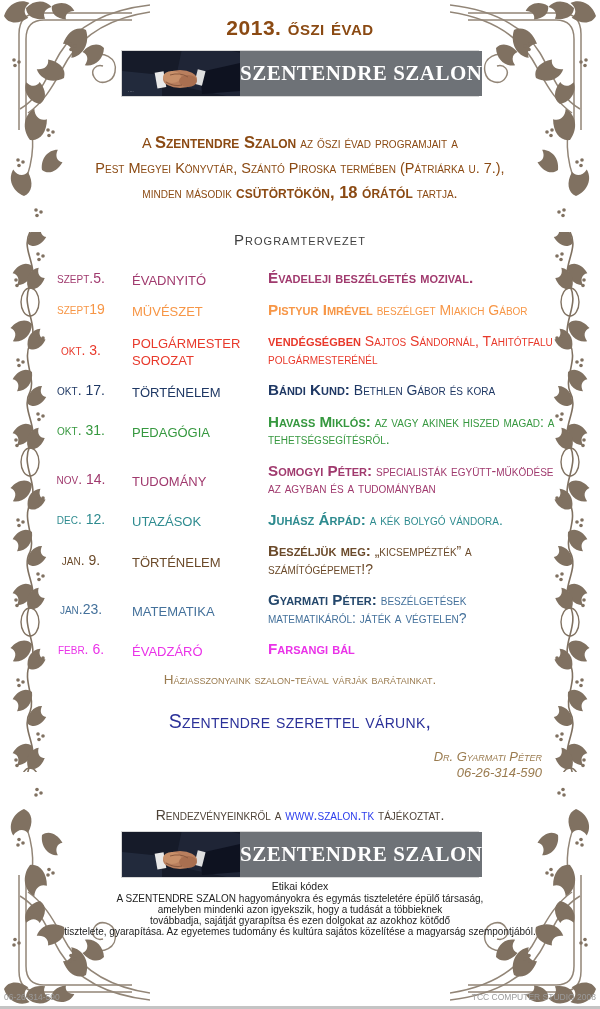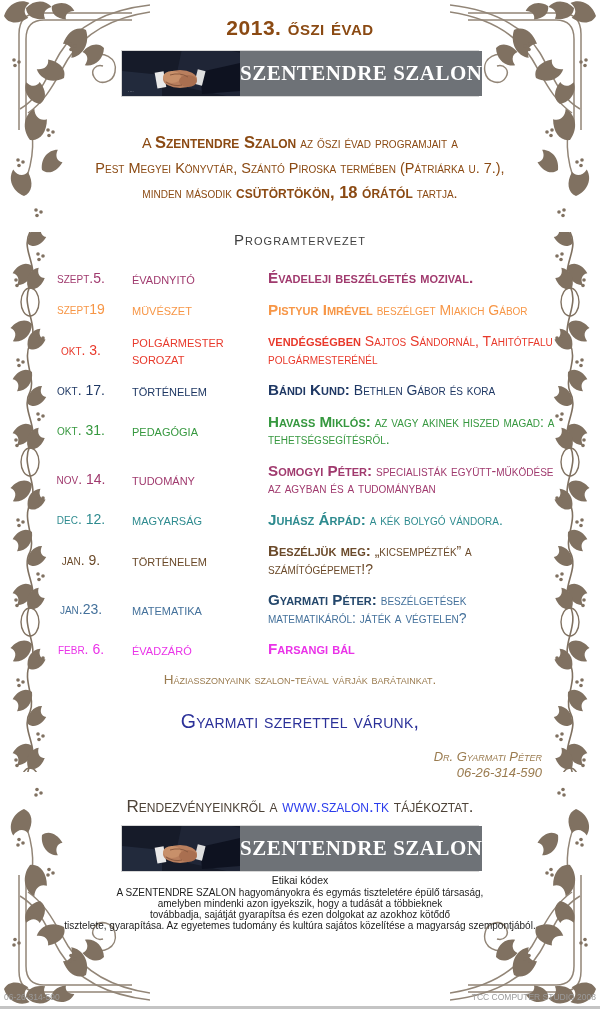--- a/index.html
+++ b/index.html
@@ -37,38 +37,38 @@
   .program-heading{
     margin-top:26px;text-align:center;color:var(--heading,#3f3f3f);
     font-size:15px;letter-spacing:1px;font-variant:small-caps;
   }
   .ptable{margin:21px 45px 0 40px;}
   .prow{
     display:grid;grid-template-columns:82px 130px 1fr;column-gap:0;
     align-items:center;margin-bottom:13px;font-variant:small-caps;gap:8px;
   }
   .pdate{font-size:14px;text-align:center;line-height:17px;}
-  .pcat{font-size:15px;line-height:17px;padding-left:2px;}
+  .pcat{font-size:19px;line-height:17px;padding-left:2px;}
   .pdesc{font-size:14px;line-height:17.5px;align-self:center;}
   .pdesc .pname{font-size:15.2px;font-weight:bold;}
   .tea-line{
     margin-top:12px;text-align:center;color:var(--tan,#9a7b4f);
     font-size:13.5px;font-variant:small-caps;
   }
   .welcome{
     margin-top:23px;text-align:center;color:var(--welcome_blue,#2b3199);
     font-size:19.5px;font-variant:small-caps;letter-spacing:.3px;
   }
   .signature{
     margin:16px 58px 0 0;text-align:right;color:var(--tan,#9a7b4f);
     font-style:italic;font-variant:small-caps;font-size:13px;line-height:16.5px;
   }
   .events-line{
-    margin-top:15px;text-align:center;color:var(--text_dark,#4e4338);
-    font-size:17px;font-variant:small-caps;
+    margin-top:25px;text-align:center;color:var(--text_dark,#4e4338);
+    font-size:14px;font-variant:small-caps;
   }
   .events-line .url{color:var(--link_blue,#2b3cec);}
   .banner.second{margin-top:9px;}
   .ethics{margin-top:3px;text-align:center;color:#1d1d1d;}
   .ethics-title{font-size:10.5px;line-height:13px;}
   .ethics-line{font-size:10px;line-height:11.3px;}
   .corner-label{position:absolute;bottom:7px;font-size:8.5px;color:var(--footer_gray,#9a9a9a);z-index:2;}
   .corner-label.left{left:4px;}
   .corner-label.right{right:4px;}
   .bottom-rule{position:absolute;left:0;right:0;bottom:0;height:3px;background:#c4c4c4;z-index:2;}
@@ -223,21 +223,21 @@
 
         <div class="prow" style="color: rgb(160, 58, 110);">
           <div class="pdate">nov. 14.</div>
           <div class="pcat">tudomány</div>
           <div class="pdesc"><strong class="pname">Somogyi Péter:</strong><span> specialisták együtt-működése az agyban és a tudományban</span></div>
         </div>
 
 
         <div class="prow" style="color: rgb(46, 139, 143);">
           <div class="pdate">dec. 12.</div>
-          <div class="pcat">magyarság</div>
+          <div class="pcat">utazások</div>
           <div class="pdesc"><strong class="pname">Juhász Árpád:</strong><span>  a kék bolygó vándora.</span></div>
         </div>
 
         <div class="prow" style="color: rgb(107, 74, 42);">
           <div class="pdate">jan. 9.</div>
           <div class="pcat">történelem</div>
           <div class="pdesc"><strong class="pname">Beszéljük meg:</strong><span> „kicsempézték” a számítógépemet!?</span></div>
         </div>
 
         <div class="prow" style="color: rgb(68, 113, 155);">
@@ -248,21 +248,21 @@
 
         <div class="prow" style="color: rgb(234, 51, 232);">
           <div class="pdate">febr. 6.</div>
           <div class="pcat">évadzáró</div>
           <div class="pdesc"><strong class="pname">Farsangi bál</strong><span></span></div>
         </div>
       </div>
 
     <div class="tea-line">Háziasszonyaink szalon-teával várják barátainkat.</div>
 
-    <div class="welcome">Gyarmati szerettel várunk,</div>
+    <div class="welcome">Szentendre szerettel várunk,</div>
 
     <div class="signature">
       <div>Dr. Gyarmati Péter</div>
       <div>06-26-314-590</div>
     </div>
 
     <div class="events-line">
       <span>Rendezvényeinkről a </span><span class="url">www.szalon.tk</span><span> tájékoztat.</span>
     </div>
 

